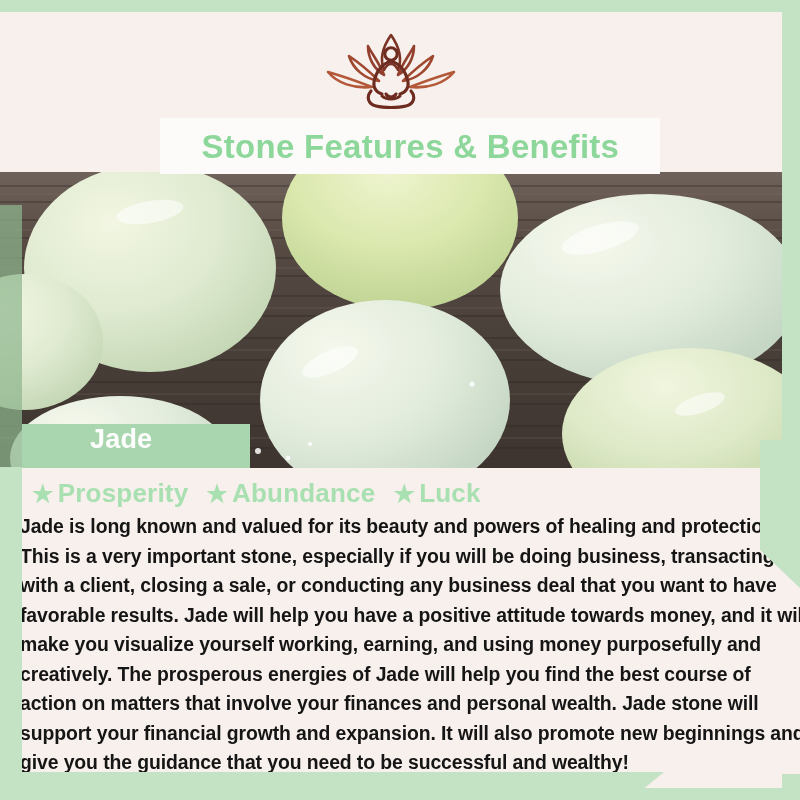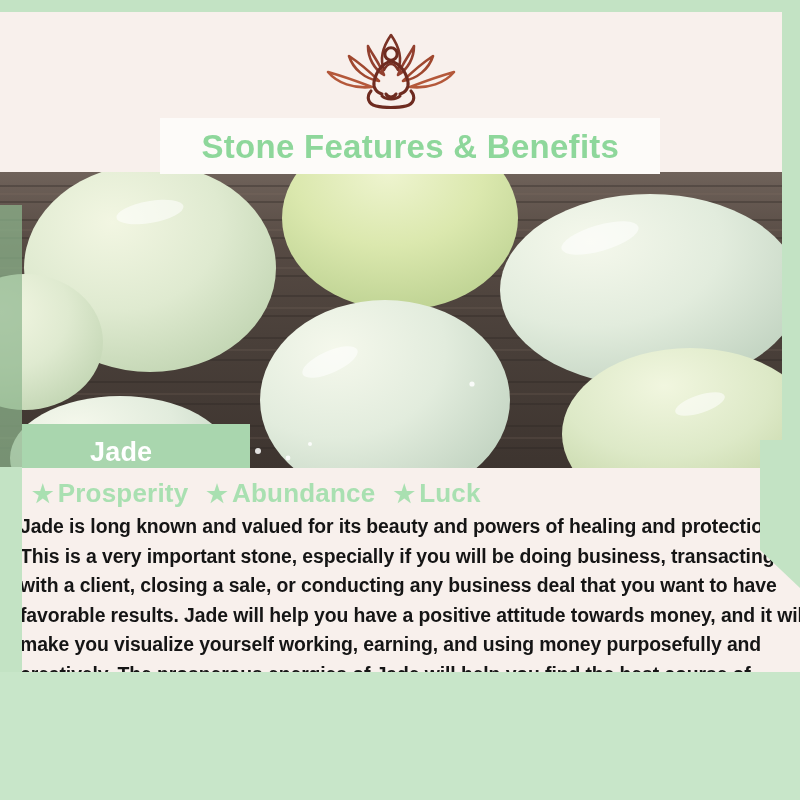--- a/index.html
+++ b/index.html
@@ -2,21 +2,21 @@
 <html><head>
 <meta charset="utf-8">
 <style>
   html,body{margin:0;padding:0;}
   body{
     width:800px;height:800px;overflow:hidden;
     background:#c8e6c9;
     font-family:"Liberation Sans", sans-serif;
     -webkit-font-smoothing:antialiased;
   }
-  .poster{position:relative;width:800px;height:672px;overflow:hidden;background:#c3e3c4;}
+  .poster{position:relative;width:800px;height:800px;overflow:hidden;background:#c3e3c4;}
 
   
   .cream-card{
     position:absolute;left:0;top:12px;width:782px;height:776px;
     background:#f8f0ec;
   }
 
   
   .header{
     position:absolute;left:0;top:12px;width:782px;height:160px;
@@ -52,21 +52,21 @@
   .photo{
     position:absolute;left:0;top:172px;width:800px;height:298px;
     overflow:hidden;z-index:2;background:#5d5048;
   }
   .photo svg{display:block;width:800px;height:298px;}
 
   
   .jade-banner{
     position:absolute;left:22px;top:424px;width:228px;height:44px;
     background:#a9d6ae;z-index:7;
-    display:flex;align-items:flex-end;
+    display:flex;align-items:flex-start;
   }
   .jade-text{
     margin-left:68px;
     font-family:"Liberation Sans Narrow","Liberation Sans",sans-serif;
     font-weight:700;font-size:27px;color:#ffffff;letter-spacing:.2px;
   }
 
   
   .band{position:absolute;background:#c3e3c4;z-index:8;}
   .band-top{left:0;top:0;width:800px;height:12px;}

